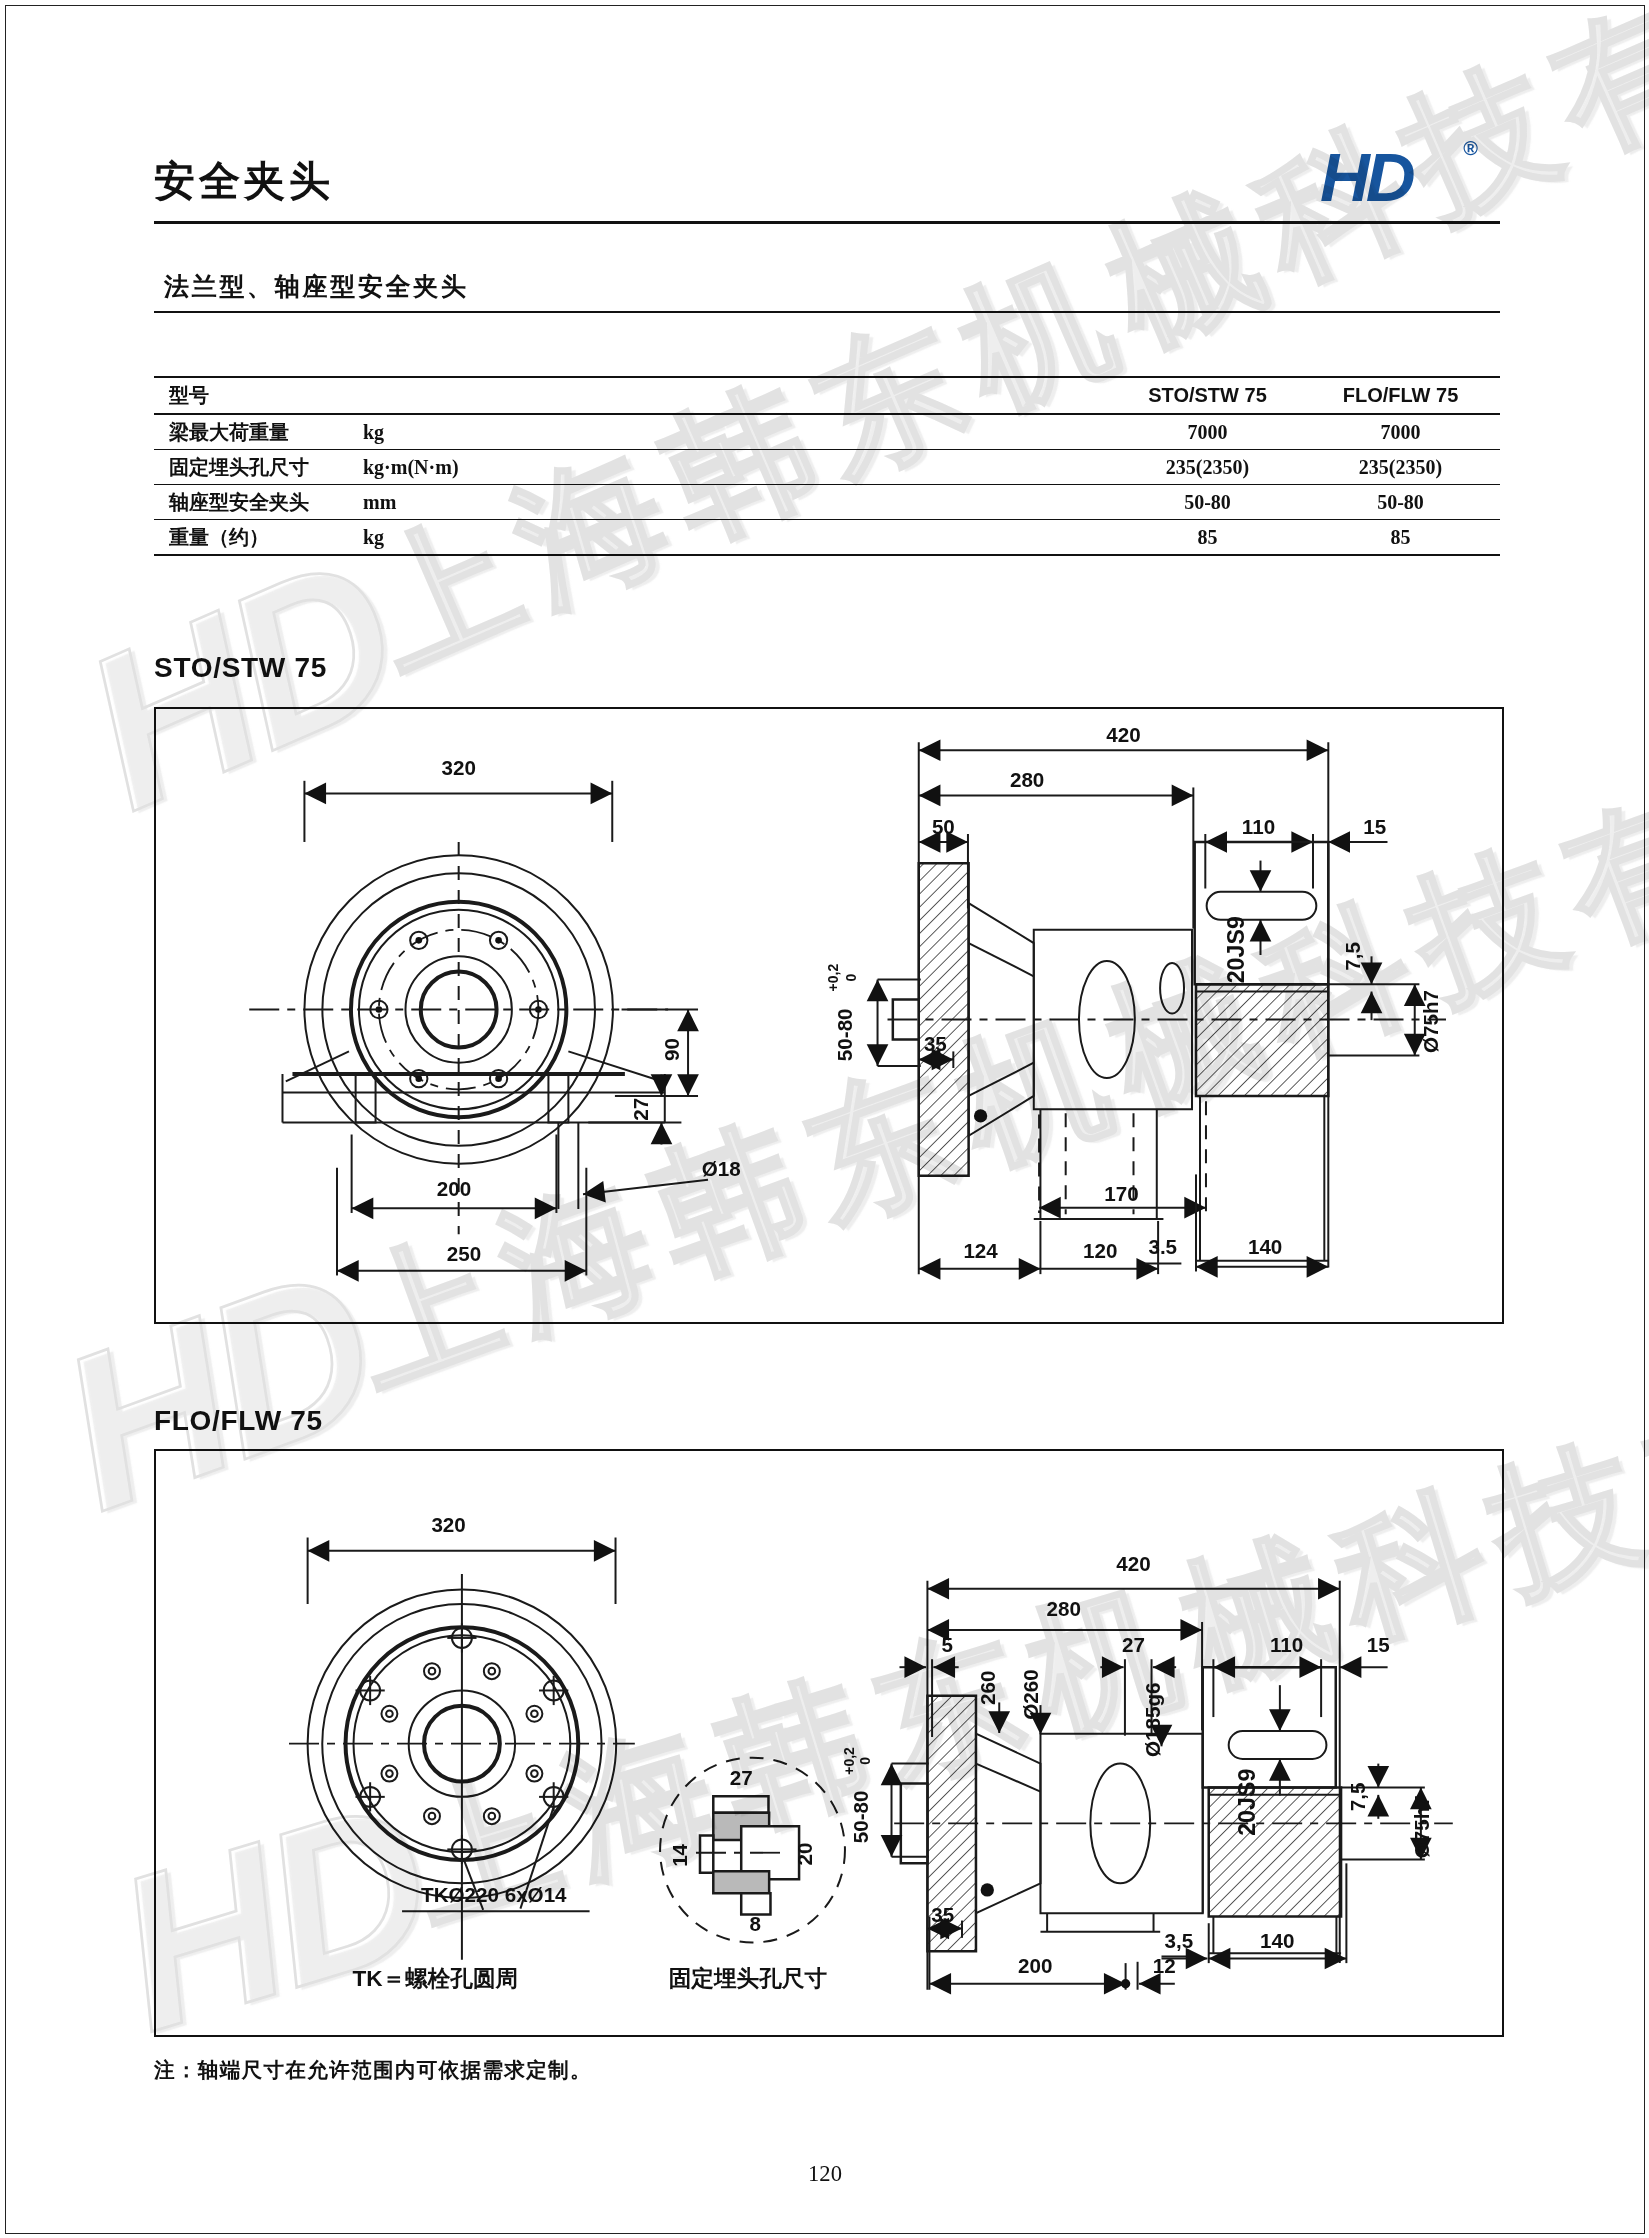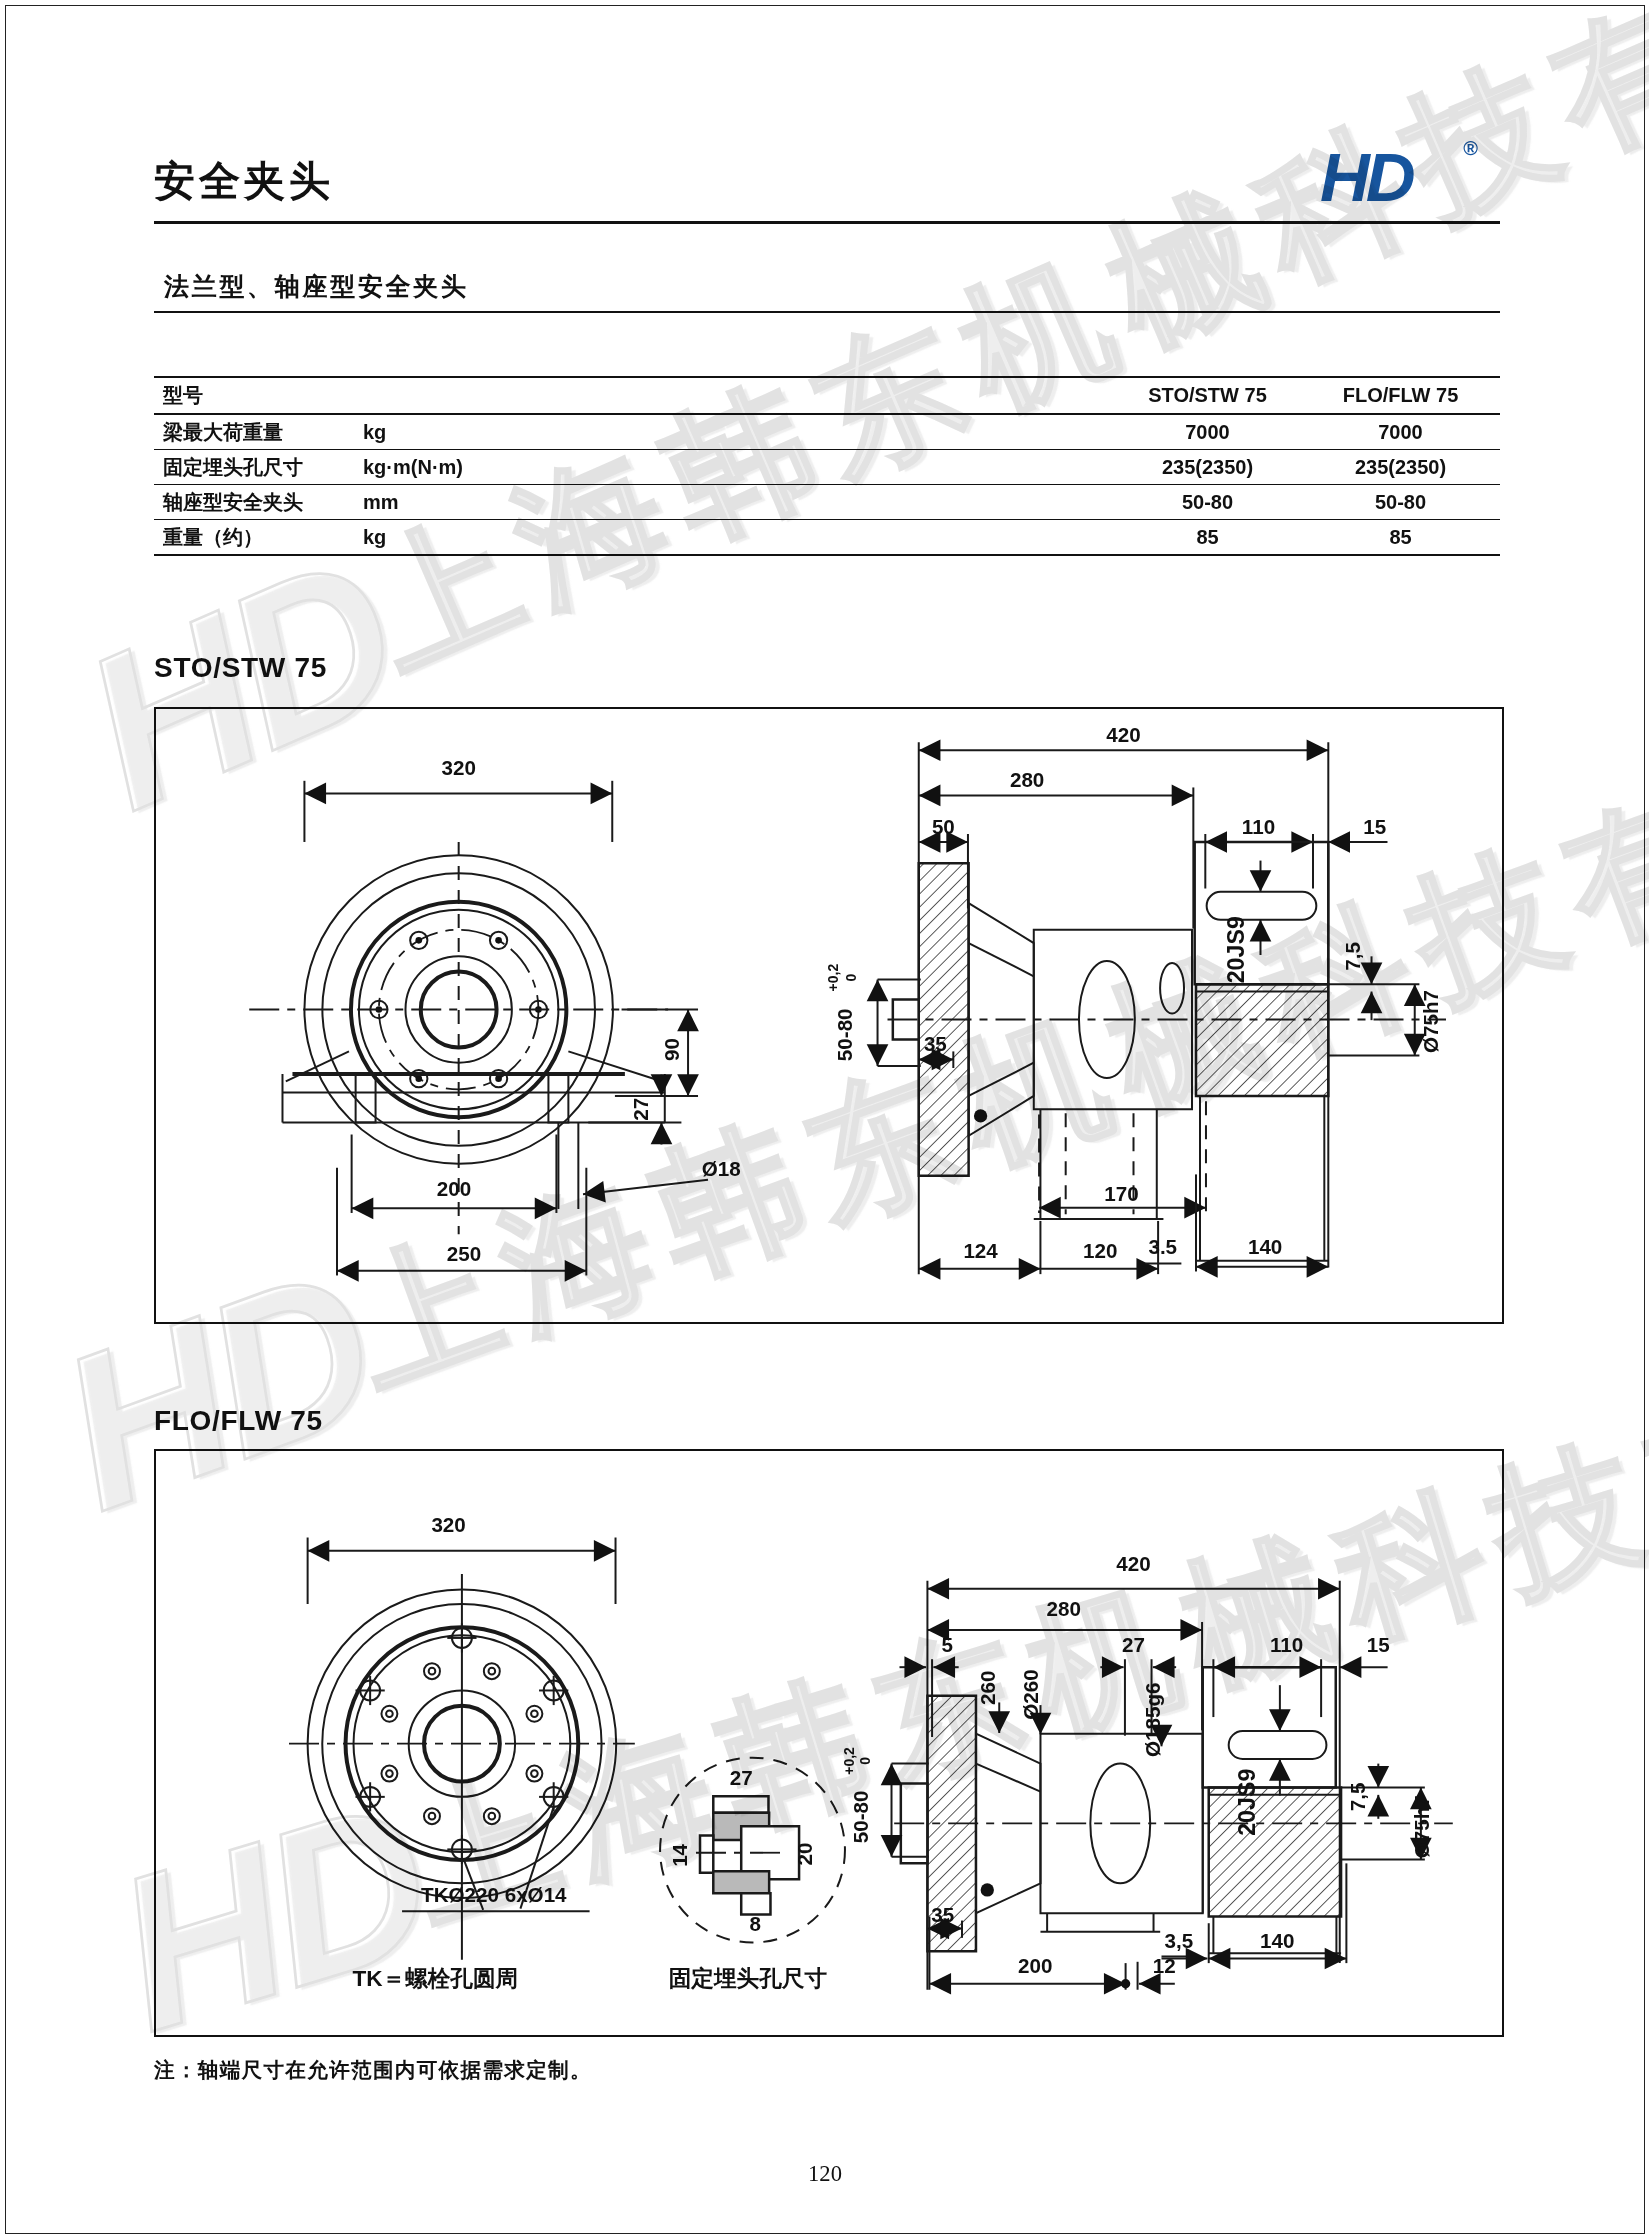--- a/index.html
+++ b/index.html
@@ -18,25 +18,25 @@
 
   .logo{position:absolute;left:1320px;top:145px;width:146px;height:73px;}
   .logo .hd{font-size:69px;font-weight:bold;font-style:italic;color:#17559e;
         letter-spacing:-4px;font-family:"Liberation Sans",sans-serif;line-height:66px;}
   .logo .reg{position:absolute;right:-12px;top:-8px;font-size:20px;color:#17559e;
         font-style:normal;font-weight:bold;}
 
   
   .spec-table{position:absolute;left:154px;top:376px;width:1346px;}
   .spec-header{position:relative;height:35px;border-top:2.7px solid #111;border-bottom:2.7px solid #111;}
-  .spec-row{position:relative;height:34px;border-bottom:1.3px solid #111;}
+  .spec-row{position:relative;height:34px;border-bottom:1.3px solid #111;font-family:Liberation Serif, serif;}
   #spec-rows .spec-row:last-child{border-bottom:2.7px solid #111;}
   .cell{position:absolute;top:0;height:100%;display:flex;align-items:center;
         font-size:20px;font-weight:600;white-space:nowrap;}
-  .cell.lab{left:9px;}
+  .cell.lab{left:15px;}
   .cell.unit{left:209px;font-weight:600;}
   .cell.v1{left:967px;width:173px;justify-content:center;}
   .cell.v2{left:1160px;width:173px;justify-content:center;}
 
   
   .drw-heading{position:absolute;left:154px;font-size:28px;font-weight:bold;letter-spacing:0.7px;}
   .drawing-box{position:absolute;left:154px;width:1346px;border:2px solid #111;background:#fff;}
   .drawing-box svg{display:block;width:100%;height:100%;}
 
   .note{position:absolute;left:154px;top:2056px;font-size:20.6px;font-weight:bold;letter-spacing:1.3px;}

